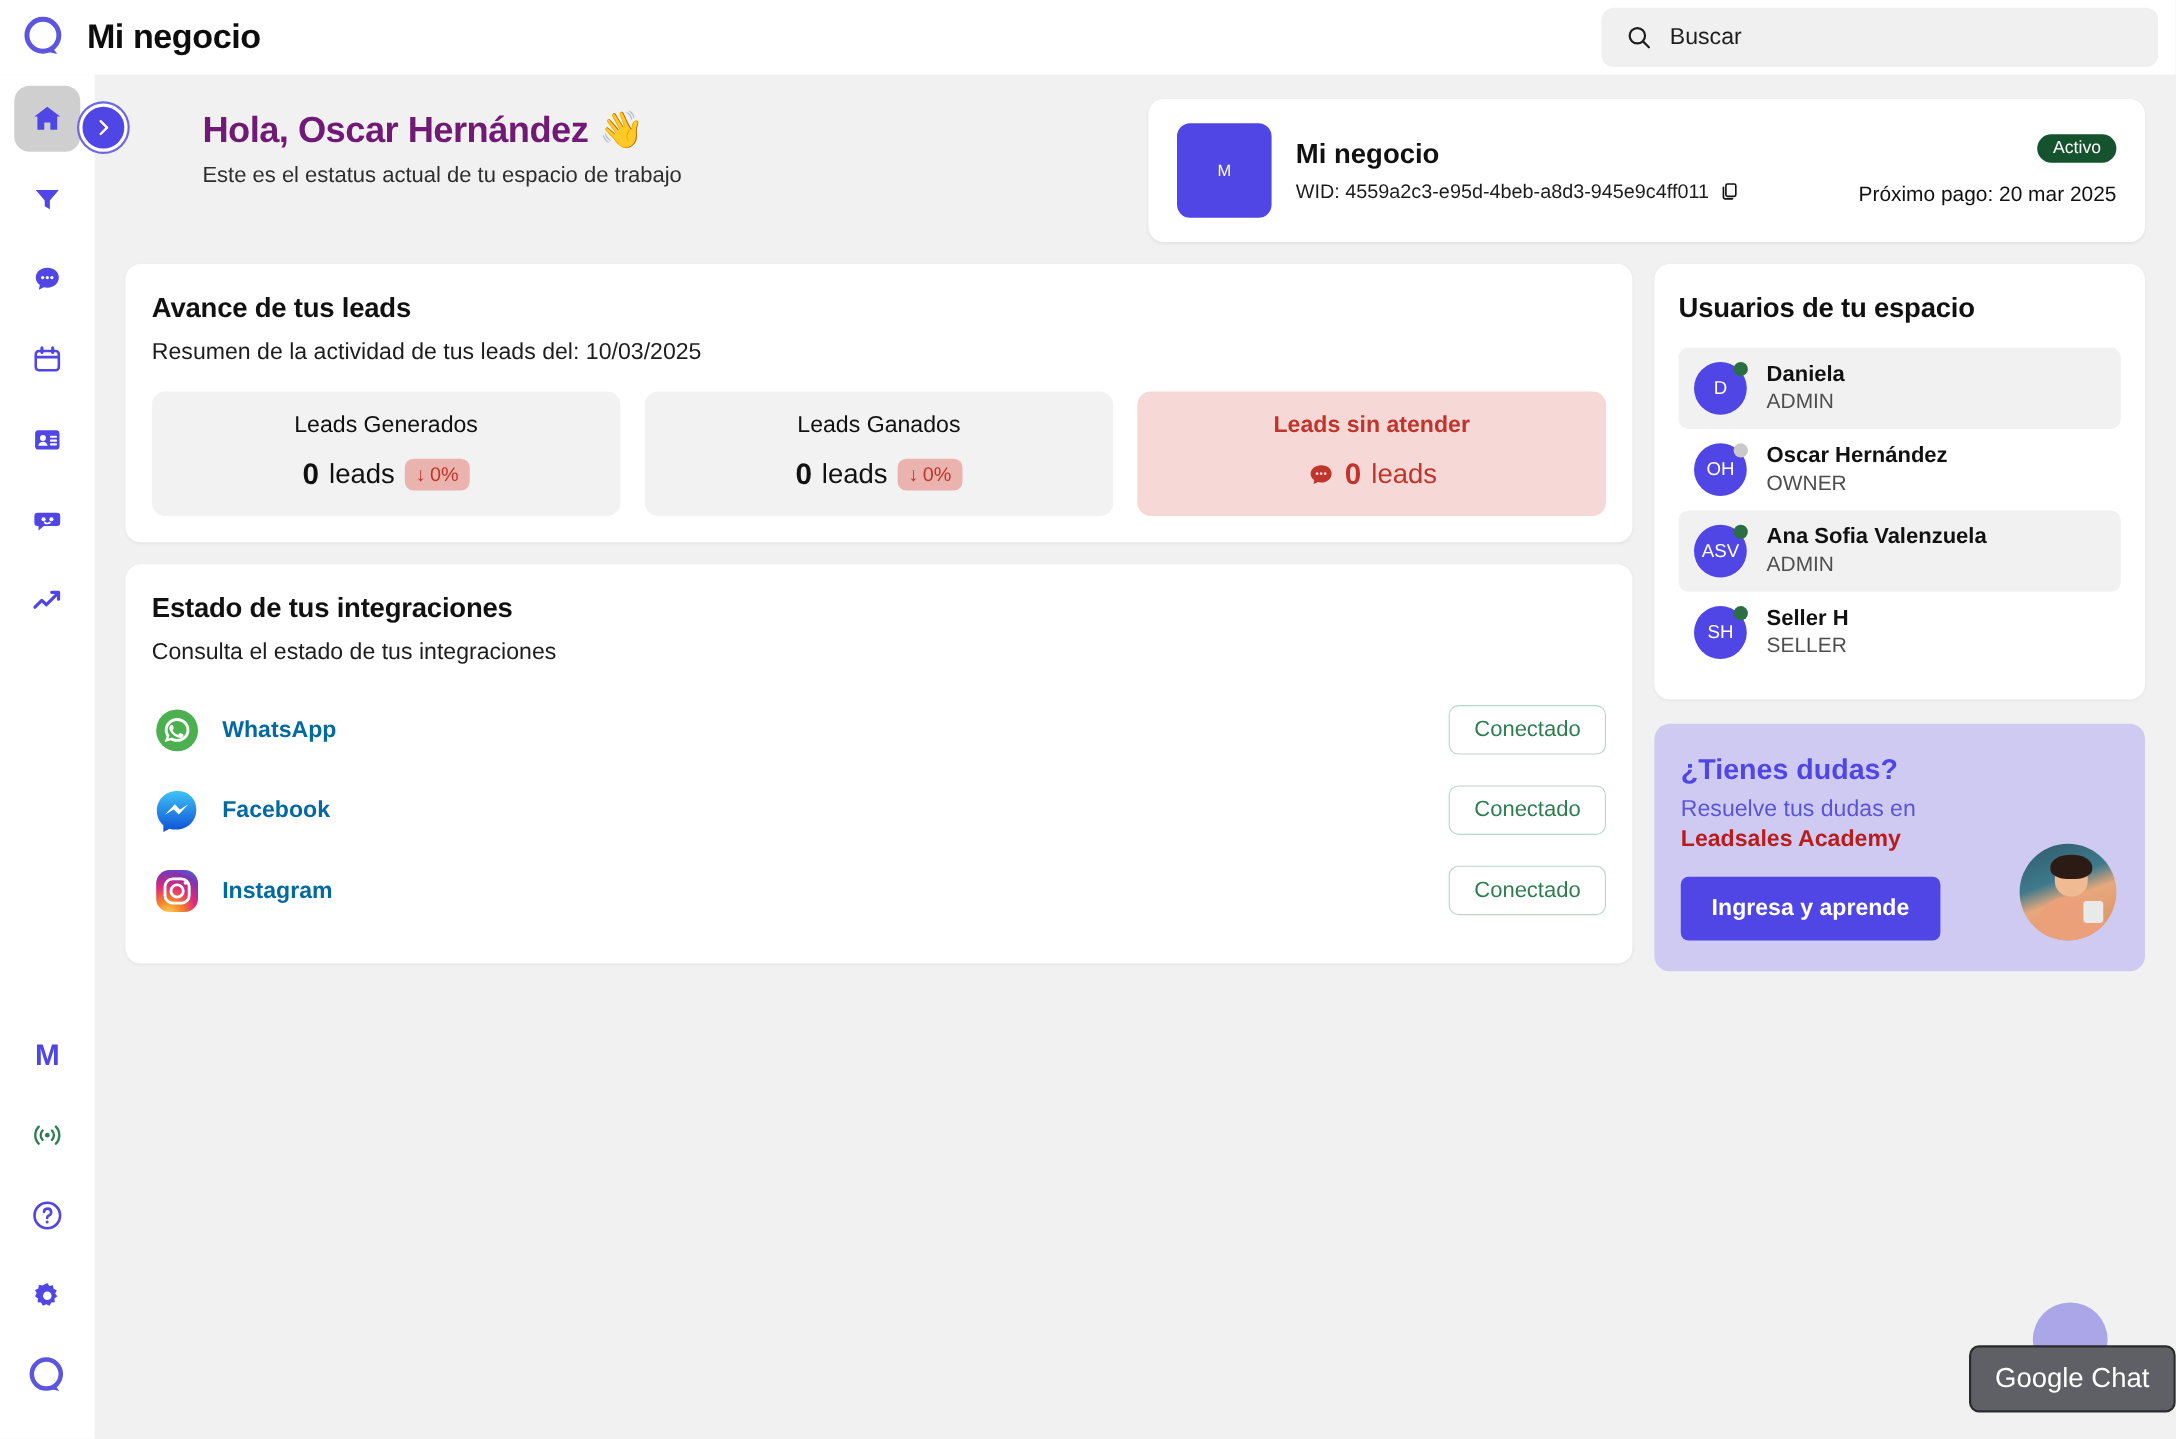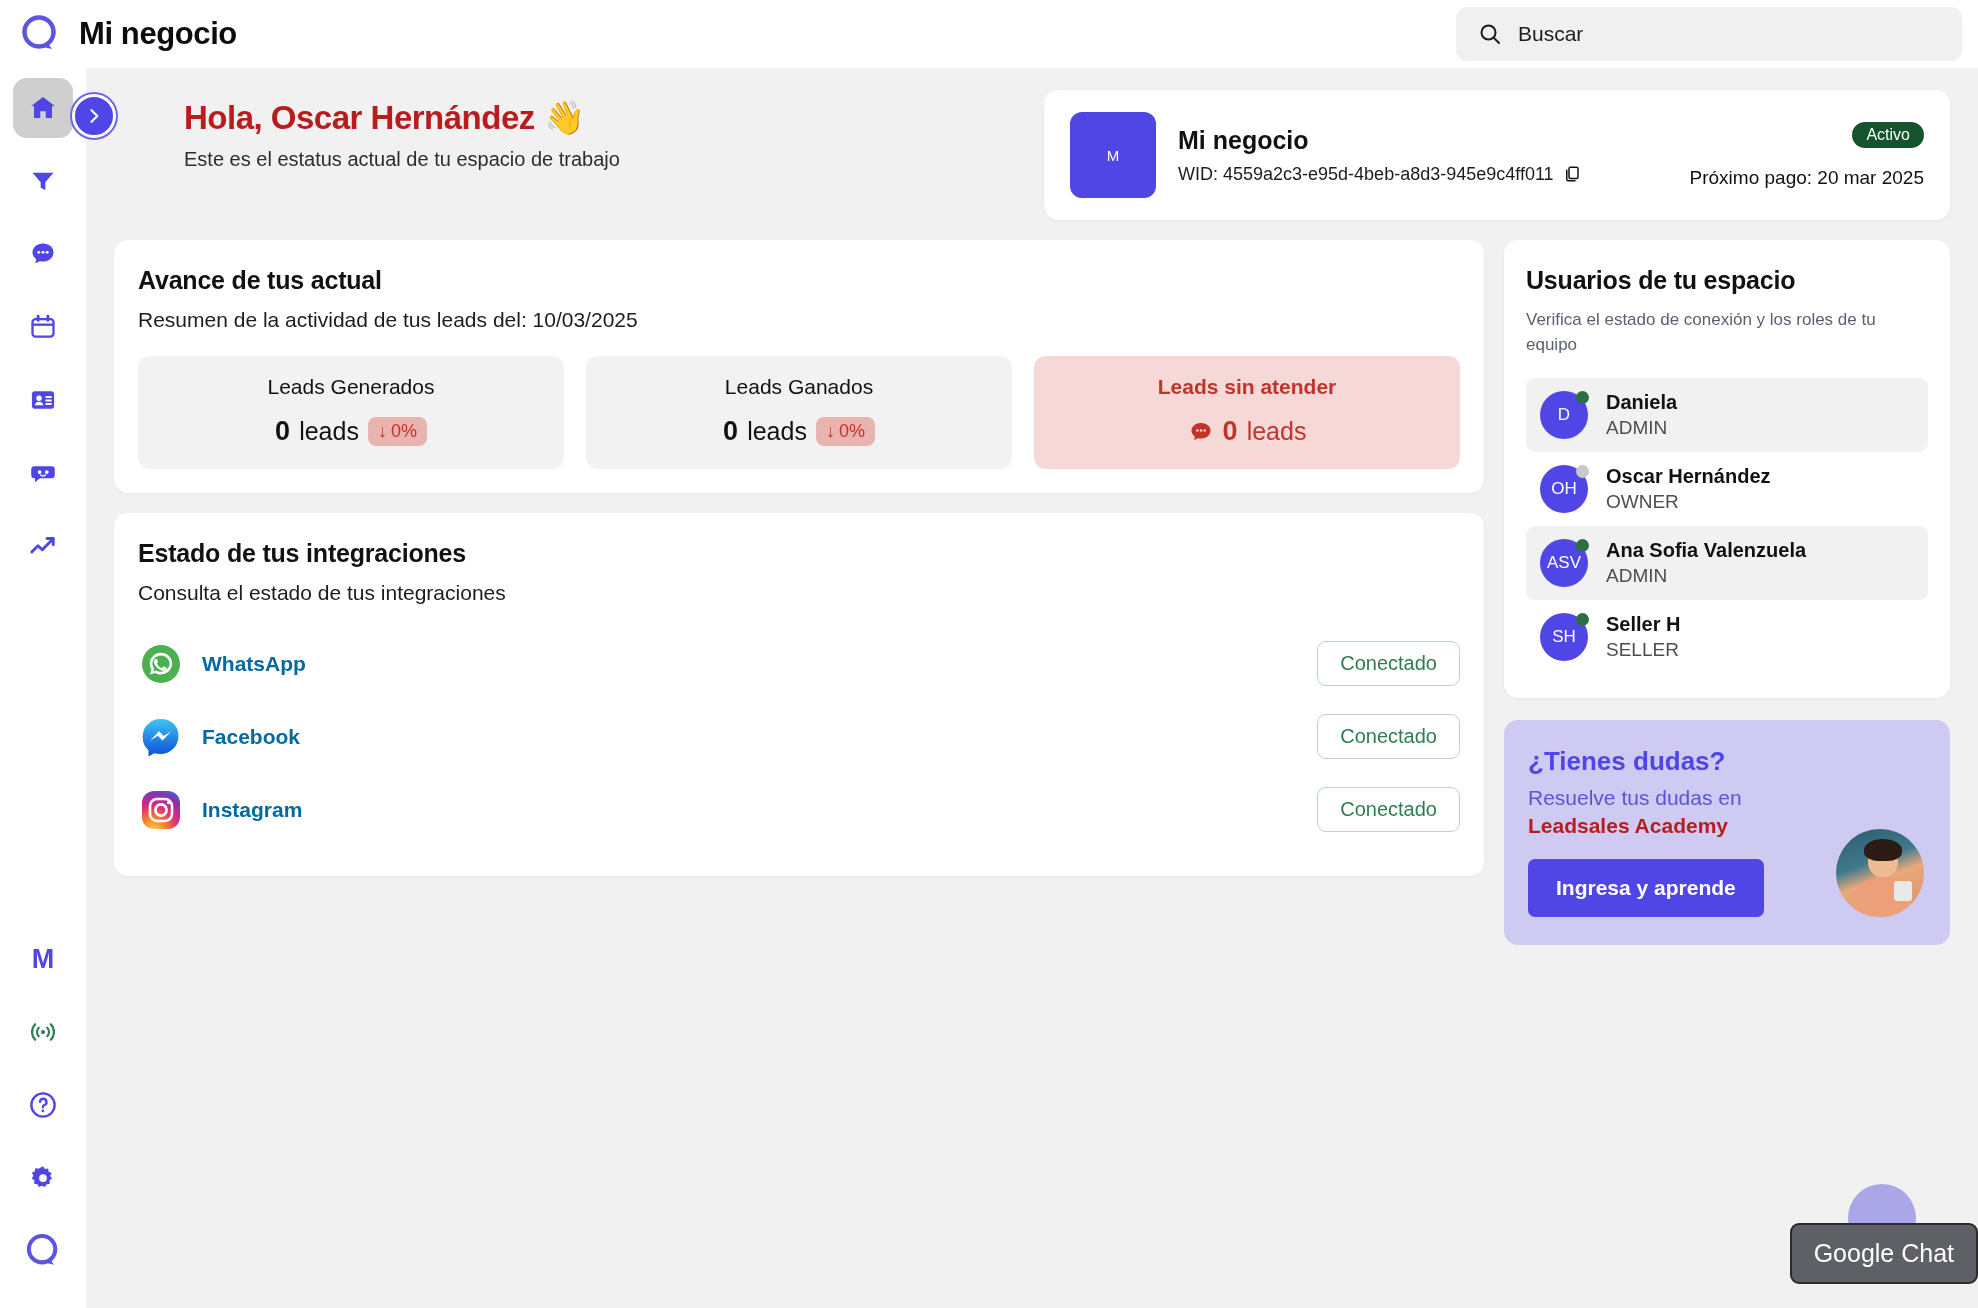--- a/index.html
+++ b/index.html
@@ -50,21 +50,21 @@
     width: 44px; height: 44px; border-radius: 50%;
     background: #4f46e5; border: 3px solid #ffffff;
     box-shadow: 0 0 0 2px #6d64ea;
     display: flex; align-items: center; justify-content: center;
     z-index: 20; cursor: pointer;
   }
 
   
   .hero { display: flex; align-items: flex-start; padding-top: 22px; gap: 24px; }
   .greet { padding-left: 70px; padding-top: 8px; }
-  .greet h1 { font-size: 33px; font-weight: 700; color: #b91c1c; letter-spacing: -0.5px; display: flex; align-items: center; gap: 10px;}
+  .greet h1 { font-size: 33px; font-weight: 700; color: #701a75; letter-spacing: -0.5px; display: flex; align-items: center; gap: 10px;}
   .greet p { font-size: 20px; color: #2d2d2d; margin-top: 11px; }
 
   .wscard {
     margin-left: auto; width: 906px; background: #fff; border-radius: 14px;
     padding: 22px 26px; display: flex; align-items: center; gap: 22px;
     box-shadow: 0 1px 3px rgba(0,0,0,.06);
   }
   .ws-logo {
     width: 86px; height: 86px; border-radius: 12px; background: #4f46e5;
     color: #fff; display: flex; align-items: center; justify-content: center;
@@ -360,21 +360,21 @@
             <div class="ws-pago">Próximo pago: 20 mar 2025</div>
           </div>
         </div>
       </div>
 
       <div class="content">
 
         <div class="col-left">
 
           <div class="card leads-card">
-            <div class="card-title">Avance de tus actual</div>
+            <div class="card-title">Avance de tus leads</div>
             <div class="card-sub">Resumen de la actividad de tus leads del: 10/03/2025</div>
 
             <div class="stats">
 
               <div class="stat">
                 <div class="stat-label">Leads Generados</div>
                 <div class="stat-val">
                   <span class="stat-num">0</span>
                   <span class="stat-unit">leads</span>
                   <span class="pill-down">
@@ -474,21 +474,20 @@
               </div>
 
             </div>
           </div>
         </div>
 
         <div class="col-right">
 
           <div class="card users-card">
             <div class="card-title">Usuarios de tu espacio</div>
-            <div class="users-sub">Verifica el estado de conexión y los roles de tu equipo</div>
 
             <div class="user-list">
 
               <div class="user-row shaded">
                 <div class="avatar-wrap">
                   <div class="avatar">D</div>
                   <span class="dot online"></span>
                 </div>
                 <div>
                   <div class="user-name">Daniela</div>

